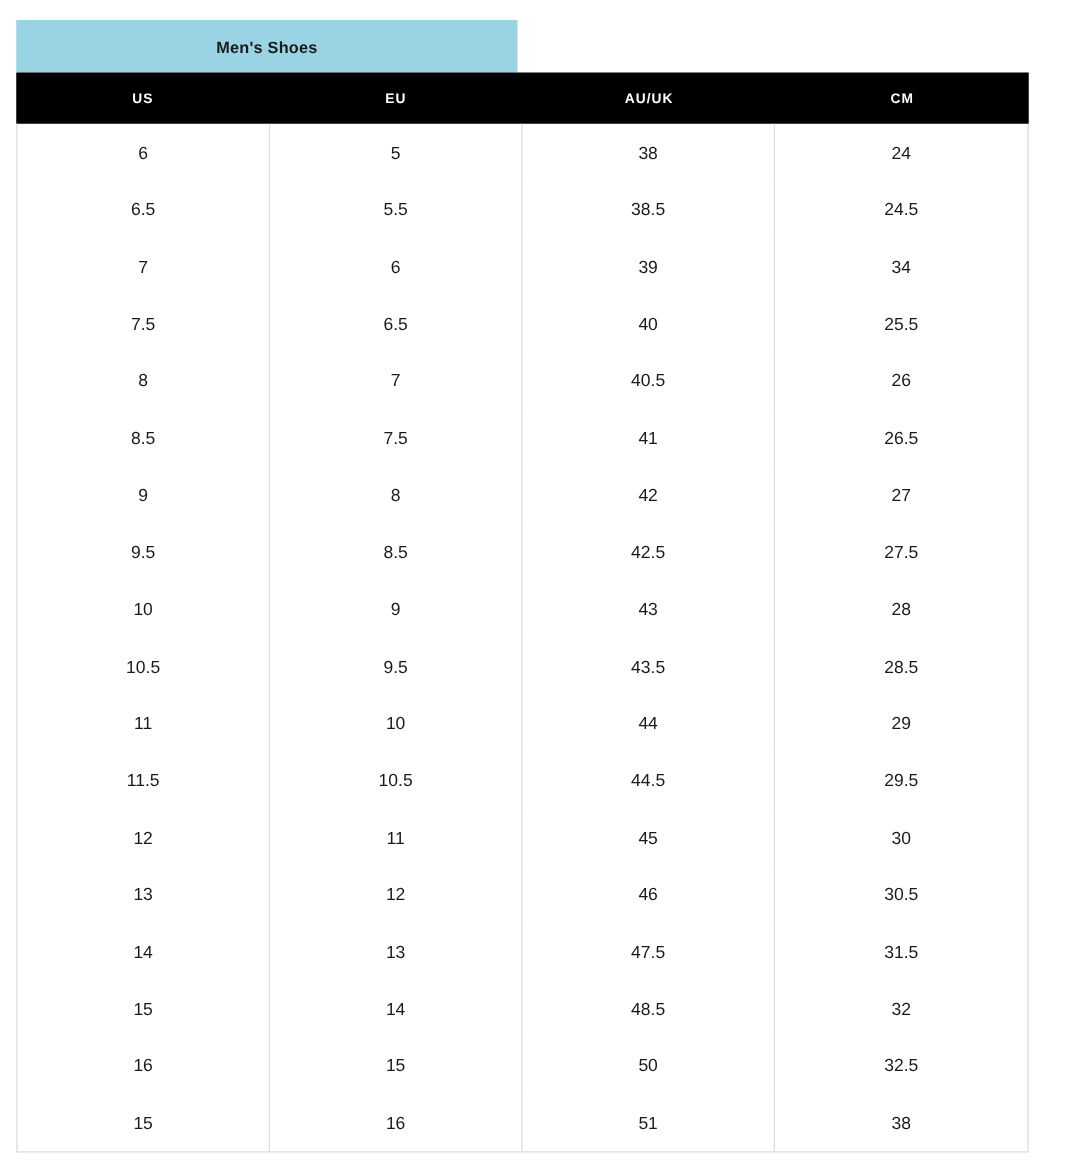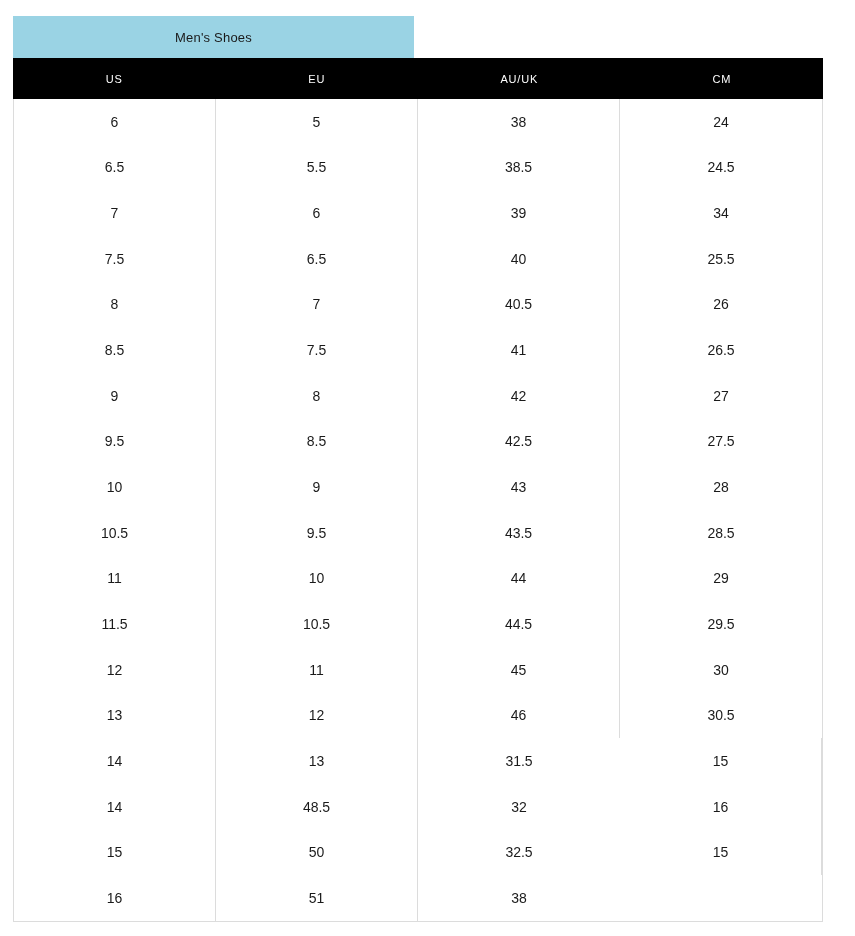--- a/index.html
+++ b/index.html
@@ -24,38 +24,38 @@
   .tab {
     width: 401px;
     height: 42px;
     background: #9AD3E4;
     display: flex;
     align-items: center;
     justify-content: center;
   }
   .tab-label {
     font-size: 13px;
-    font-weight: normal;
+    font-weight: bold;
     color: #1a1a1a;
     letter-spacing: 0.2px;
   }
   .header-row {
     width: 100%;
     height: 41px;
     background: #000000;
     display: grid;
     grid-template-columns: repeat(4, 1fr);
   }
   .header-cell {
     display: flex;
     align-items: center;
     justify-content: center;
     color: #ffffff;
     font-size: 11px;
-    font-weight: normal;
+    font-weight: bold;
     letter-spacing: 0.8px;
     text-transform: uppercase;
   }
   .table-body {
     display: grid;
     grid-template-columns: repeat(4, 1fr);
     grid-auto-rows: 45.67px;
     border-left: 1px solid #dcdcdc;
     border-right: 1px solid #dcdcdc;
     border-bottom: 1px solid #dcdcdc;
@@ -140,20 +140,21 @@
         <div class="body-cell">12</div>
         <div class="body-cell">11</div>
         <div class="body-cell">45</div>
         <div class="body-cell last-col">30</div>
         <div class="body-cell">13</div>
         <div class="body-cell">12</div>
         <div class="body-cell">46</div>
         <div class="body-cell last-col">30.5</div>
         <div class="body-cell">14</div>
         <div class="body-cell">13</div>
+        <div class="body-cell">47.5</div>
         <div class="body-cell last-col">31.5</div>
         <div class="body-cell">15</div>
         <div class="body-cell">14</div>
         <div class="body-cell">48.5</div>
         <div class="body-cell last-col">32</div>
         <div class="body-cell">16</div>
         <div class="body-cell">15</div>
         <div class="body-cell">50</div>
         <div class="body-cell last-col">32.5</div>
         <div class="body-cell">15</div>

